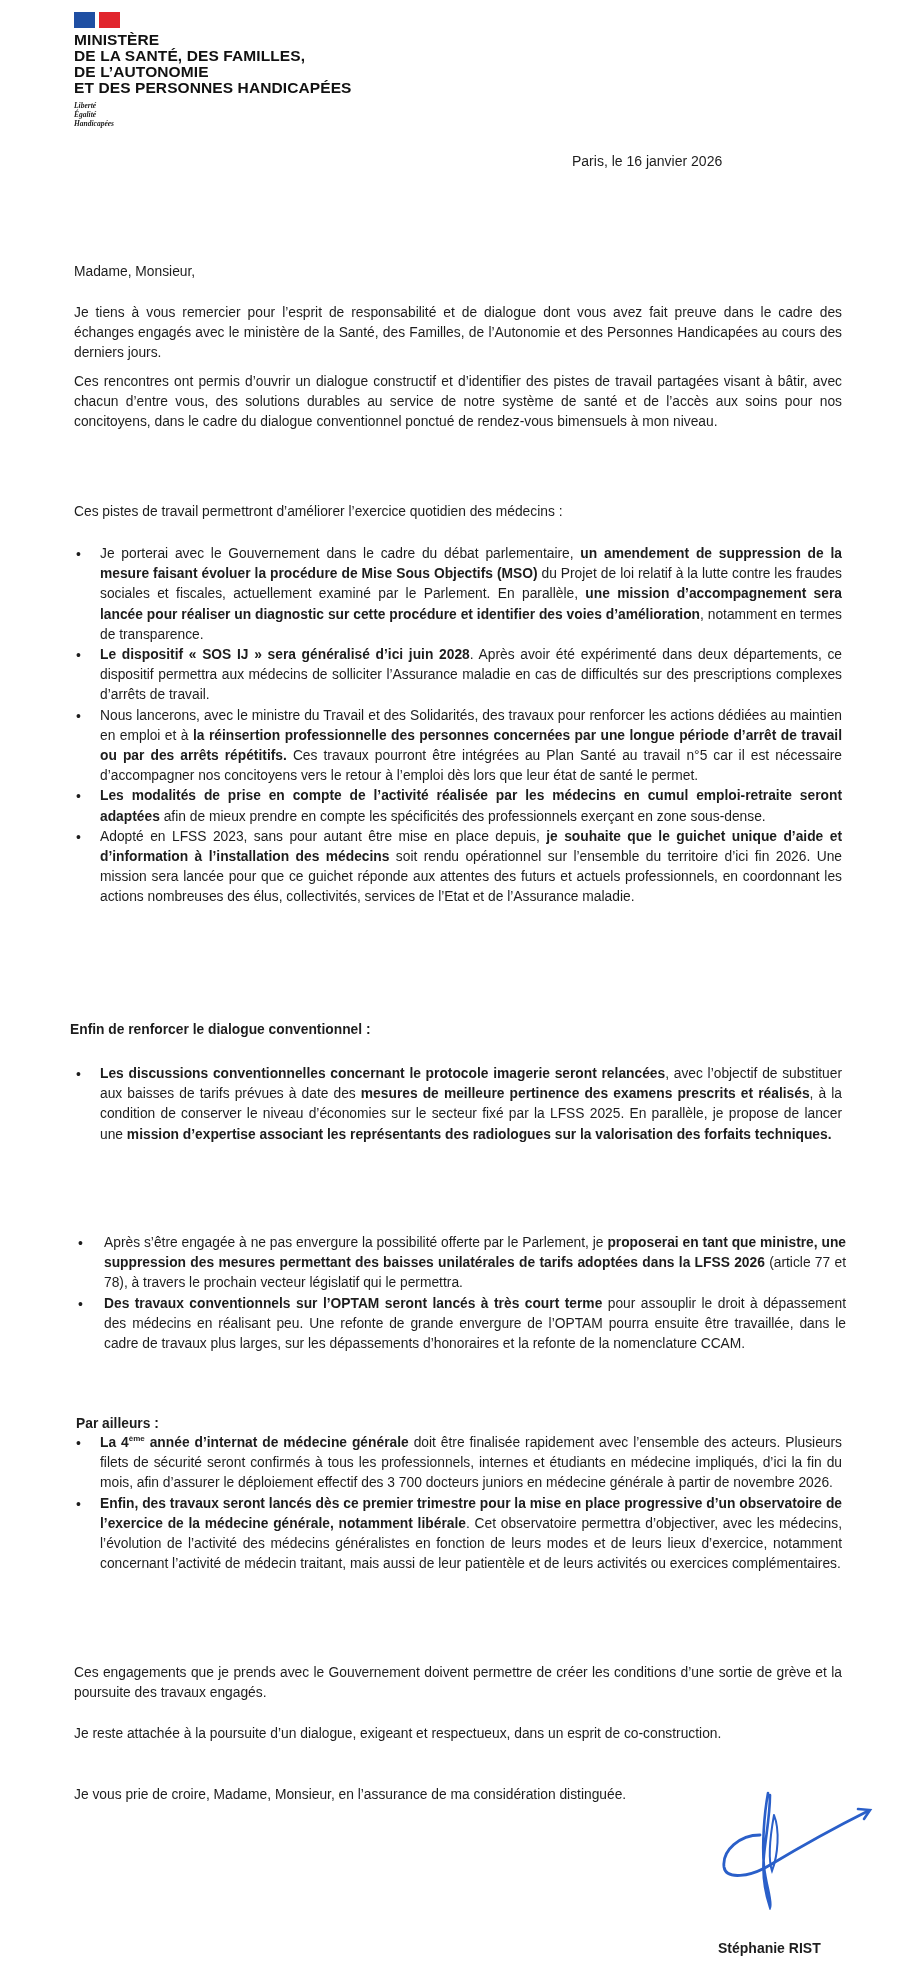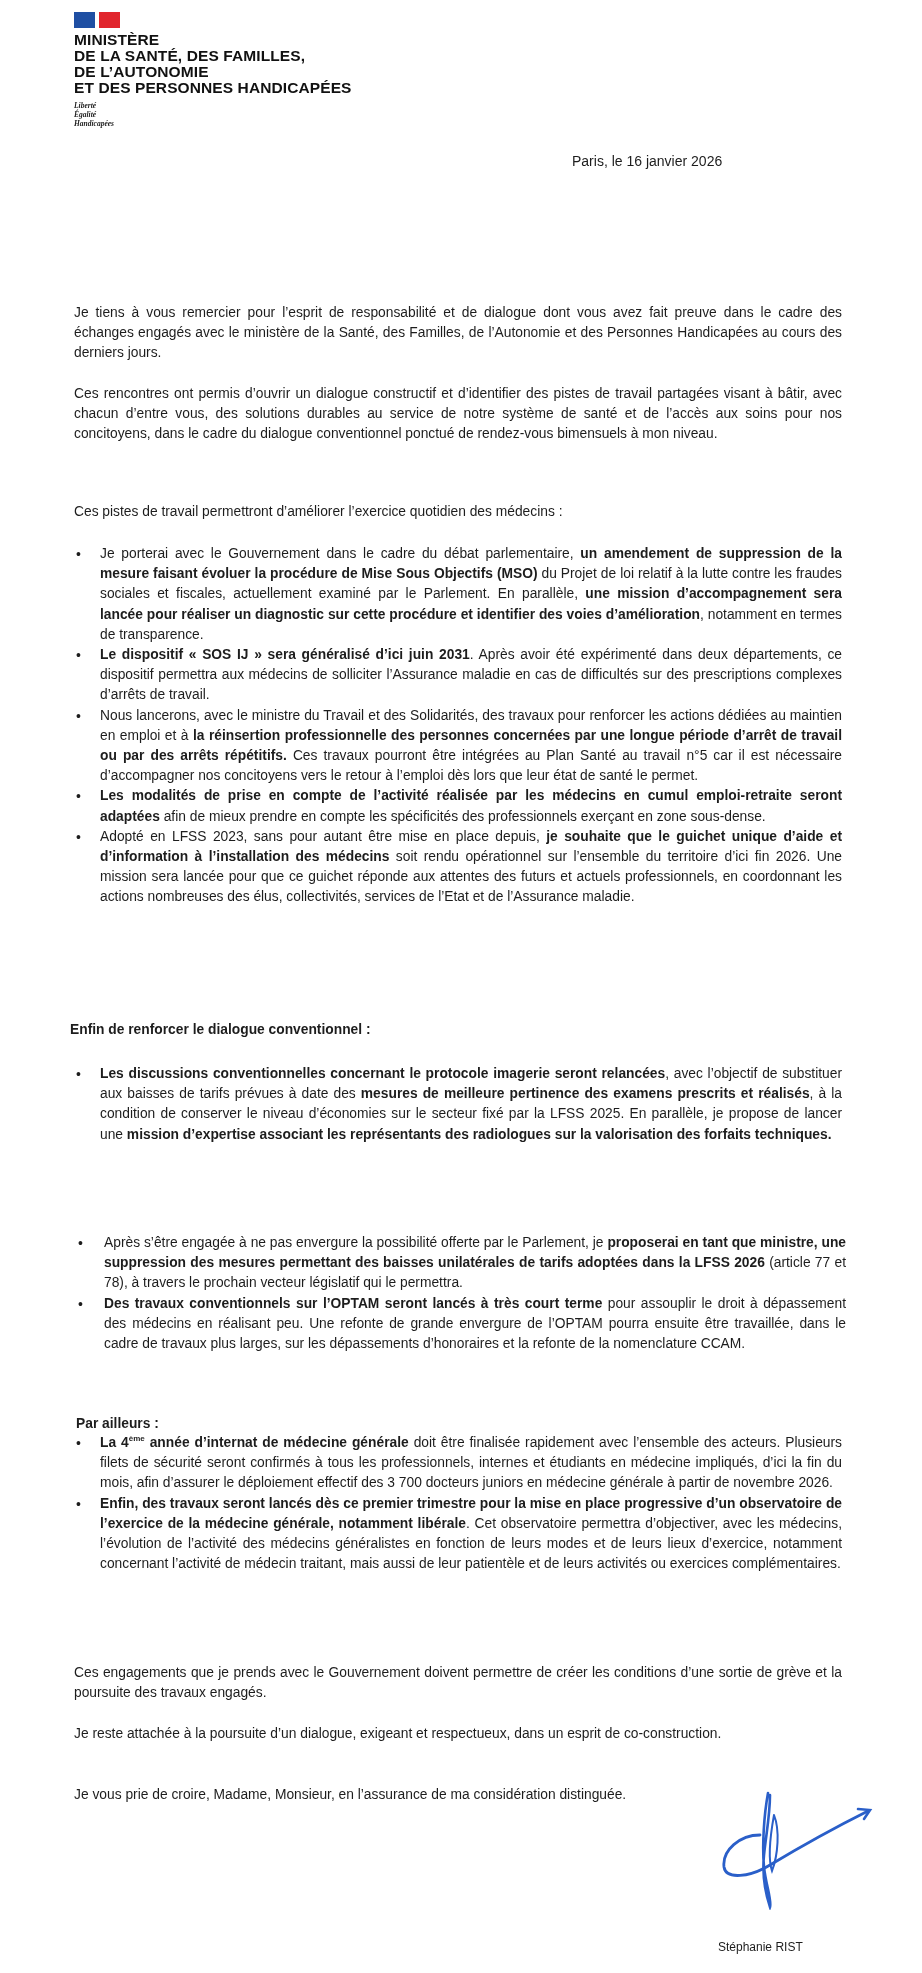--- a/index.html
+++ b/index.html
@@ -20,21 +20,21 @@
   .text { position: absolute; left: 74px; width: 768px; font-size: 13.8px; line-height: 20.2px; text-align: justify; }
   .section-title { position: absolute; left: 70px; font-weight: bold; font-size: 13.8px; }
   ul.bullets { position: absolute; left: 74px; width: 768px; margin: 0; padding: 0; list-style: none; }
   ul.bullets li { position: relative; padding-left: 26px; font-size: 13.8px; line-height: 20.2px; text-align: justify; }
   ul.bullets li::before { content: "•"; position: absolute; left: 2px; top: 0; font-size: 14px; }
   ul.bullets.b2 { left: 76px; width: 770px; }
   ul.bullets.b2 li { padding-left: 28px; }
   b { font-weight: bold; }
   sup { font-size: 8px; line-height: 0; }
   .signature { position: absolute; left: 690px; top: 1775px; width: 200px; height: 135px; }
-  .signer { position: absolute; left: 718px; top: 1940px; font-weight: normal; font-size: 12px; }
+  .signer { position: absolute; left: 718px; top: 1940px; font-weight: bold; font-size: 14px; }
 </style>
 </head>
 <body>
 
 <div class="page">
 
   <div class="logo-block">
     <div class="flag">
       <div class="blue"></div>
       <div class="red"></div>
@@ -47,27 +47,28 @@
     </div>
     <div class="motto">
       <div>Liberté</div>
       <div>Égalité</div>
       <div>Handicapées</div>
     </div>
   </div>
 
   <div class="date">Paris, le 16 janvier 2026</div>
 
+  <div class="text" style="top:262px">Madame, Monsieur,</div>
   <div class="text" style="top:303px">Je tiens à vous remercier pour l’esprit de responsabilité et de dialogue dont vous avez fait preuve dans le cadre des échanges engagés avec le ministère de la Santé, des Familles, de l’Autonomie et des Personnes Handicapées au cours des derniers jours.</div>
-  <div class="text" style="top:384px">Ces rencontres ont permis d’ouvrir un dialogue constructif et d’identifier des pistes de travail partagées visant à bâtir, avec chacun d’entre vous, des solutions durables au service de notre système de santé et de l’accès aux soins pour nos concitoyens, dans le cadre du dialogue conventionnel ponctué de rendez-vous bimensuels à mon niveau.</div>
+  <div class="text" style="top:372px">Ces rencontres ont permis d’ouvrir un dialogue constructif et d’identifier des pistes de travail partagées visant à bâtir, avec chacun d’entre vous, des solutions durables au service de notre système de santé et de l’accès aux soins pour nos concitoyens, dans le cadre du dialogue conventionnel ponctué de rendez-vous bimensuels à mon niveau.</div>
   <div class="text" style="top:502px">Ces pistes de travail permettront d’améliorer l’exercice quotidien des médecins :</div>
 
   <ul class="bullets" style="top:544px">
       <li><span>Je porterai avec le Gouvernement dans le cadre du débat parlementaire, </span><b>un amendement de suppression de la mesure faisant évoluer la procédure de Mise Sous Objectifs (MSO)</b><span> du Projet de loi relatif à la lutte contre les fraudes sociales et fiscales, actuellement examiné par le Parlement. En parallèle, </span><b>une mission d’accompagnement sera lancée pour réaliser un diagnostic sur cette procédure et identifier des voies d’amélioration</b><span>, notamment en termes de transparence.</span></li>
-      <li><b>Le dispositif « SOS IJ » sera généralisé d’ici juin 2031</b><span>. Après avoir été expérimenté dans deux départements, ce dispositif permettra aux médecins de solliciter l’Assurance maladie en cas de difficultés sur des prescriptions complexes d’arrêts de travail.</span></li>
+      <li><b>Le dispositif « SOS IJ » sera généralisé d’ici juin 2028</b><span>. Après avoir été expérimenté dans deux départements, ce dispositif permettra aux médecins de solliciter l’Assurance maladie en cas de difficultés sur des prescriptions complexes d’arrêts de travail.</span></li>
       <li><span>Nous lancerons, avec le ministre du Travail et des Solidarités, des travaux pour renforcer les actions dédiées au maintien en emploi et à </span><b>la réinsertion professionnelle des personnes concernées par une longue période d’arrêt de travail ou par des arrêts répétitifs.</b><span> Ces travaux pourront être intégrées au Plan Santé au travail n°5 car il est nécessaire d’accompagner nos concitoyens vers le retour à l’emploi dès lors que leur état de santé le permet.</span></li>
       <li><b>Les modalités de prise en compte de l’activité réalisée par les médecins en cumul emploi-retraite seront adaptées</b><span> afin de mieux prendre en compte les spécificités des professionnels exerçant en zone sous-dense.</span></li>
       <li><span>Adopté en LFSS 2023, sans pour autant être mise en place depuis, </span><b>je souhaite que le guichet unique d’aide et d’information à l’installation des médecins</b><span> soit rendu opérationnel sur l’ensemble du territoire d’ici fin 2026. Une mission sera lancée pour que ce guichet réponde aux attentes des futurs et actuels professionnels, en coordonnant les actions nombreuses des élus, collectivités, services de l’Etat et de l’Assurance maladie.</span></li>
     </ul>
 
   <div class="section-title" style="top:1022px">Enfin de renforcer le dialogue conventionnel :</div>
   <ul class="bullets" style="top:1064px">
       <li><b>Les discussions conventionnelles concernant le protocole imagerie seront relancées</b><span>, avec l’objectif de substituer aux baisses de tarifs prévues à date des </span><b>mesures de meilleure pertinence des examens prescrits et réalisés</b><span>, à la condition de conserver le niveau d’économies sur le secteur fixé par la LFSS 2025. En parallèle, je propose de lancer une </span><b>mission d’expertise associant les représentants des radiologues sur la valorisation des forfaits techniques.</b></li>
     </ul>
 

